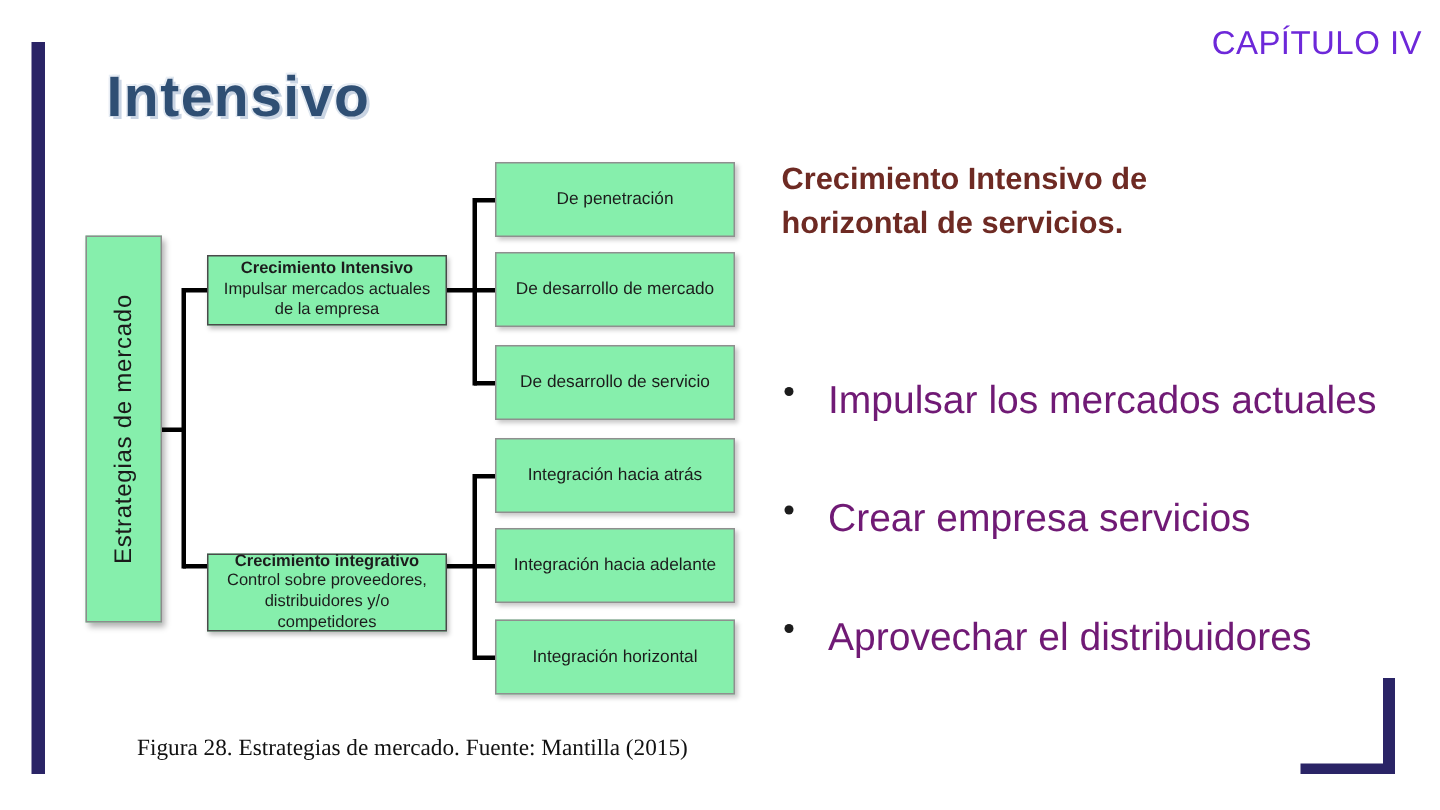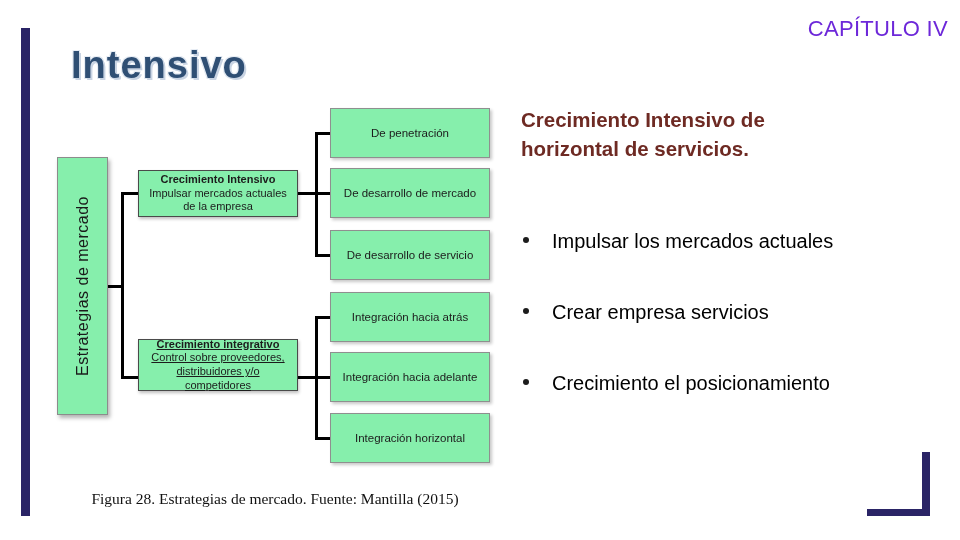--- a/index.html
+++ b/index.html
@@ -22,38 +22,38 @@
   .figure-area{position:absolute;left:55px;top:100px;width:440px;height:420px;}
   .dbox{position:absolute;background:#86efac;box-sizing:border-box;display:flex;
     align-items:center;justify-content:center;text-align:center;color:#1c1c1c;}
   .root-box{left:2px;top:57px;width:51px;height:258px;border:1px solid #8c8c8c;
     box-shadow:2px 3px 4px rgba(0,0,0,.30);}
   .root-box .vtext{writing-mode:vertical-rl;transform:rotate(180deg);
     font-size:16px;letter-spacing:.5px;white-space:nowrap;color:#1a1a1a;}
   .branch-box{left:83px;width:160px;border:1px solid #4a4a4a;padding:3px 4px;
     box-shadow:1px 2px 3px rgba(0,0,0,.25);flex-direction:column;}
   .branch-1{top:70px;height:47px;}
-  .branch-2{top:239px;height:52px;text-decoration:underline;}
+  .branch-2{top:269px;height:52px;}
   .branch-title{font-weight:bold;font-size:11px;line-height:1.25;}
   .branch-sub{font-size:11px;line-height:1.25;}
   .leaf-box{left:275px;width:160px;height:50px;border:1px solid #8f8f8f;
     box-shadow:2px 2px 3px rgba(0,0,0,.22);font-size:11.5px;}
   .leaf-1{top:8px;} .leaf-2{top:68px;} .leaf-3{top:130px;}
   .leaf-4{top:192px;} .leaf-5{top:252px;} .leaf-6{top:313px;}
   .cline{position:absolute;background:#000;}
   .figure-caption{position:absolute;left:0;top:390px;width:440px;text-align:center;
     font-family:"Liberation Serif",serif;font-size:15.5px;color:#111;}
   .figure-caption .fig-label{}
   
   .content-heading{position:absolute;left:521px;top:106px;width:312px;
     font-size:20.5px;font-weight:bold;line-height:1.4;color:#6e2a23;}
   .bullet-list{position:absolute;left:521px;top:228px;width:410px;
     list-style:none;margin:0;padding:0;}
   .bullet-item{position:relative;margin-bottom:44px;padding-left:31px;
-    font-size:20px;color:#000000;line-height:1.35;}
+    font-size:26px;color:#701a75;line-height:1.35;margin-top:21px;}
   .bullet-item::before{content:"";position:absolute;left:2px;top:9px;width:6px;height:6px;
     border-radius:50%;background:#1c1c1c;}
 </style>
 </head>
 <body>
 
 <div class="slide">
 
   <div class="accent-bar"></div>
 
@@ -102,18 +102,18 @@
     <div class="figure-caption">
       <span class="fig-label">Figura 28.</span><span> Estrategias de mercado. Fuente: Mantilla (2015)</span>
     </div>
   </div>
 
   <div class="content-heading">Crecimiento Intensivo de horizontal de servicios.</div>
 
   <ul class="bullet-list">
     <li class="bullet-item">Impulsar los mercados actuales</li>
     <li class="bullet-item">Crear empresa servicios</li>
-    <li class="bullet-item">Crecimiento el posicionamiento</li>
+    <li class="bullet-item">Aprovechar el distribuidores</li>
   </ul>
 
   <div class="corner-bracket"></div>
 
 </div>
 
 </body></html>

